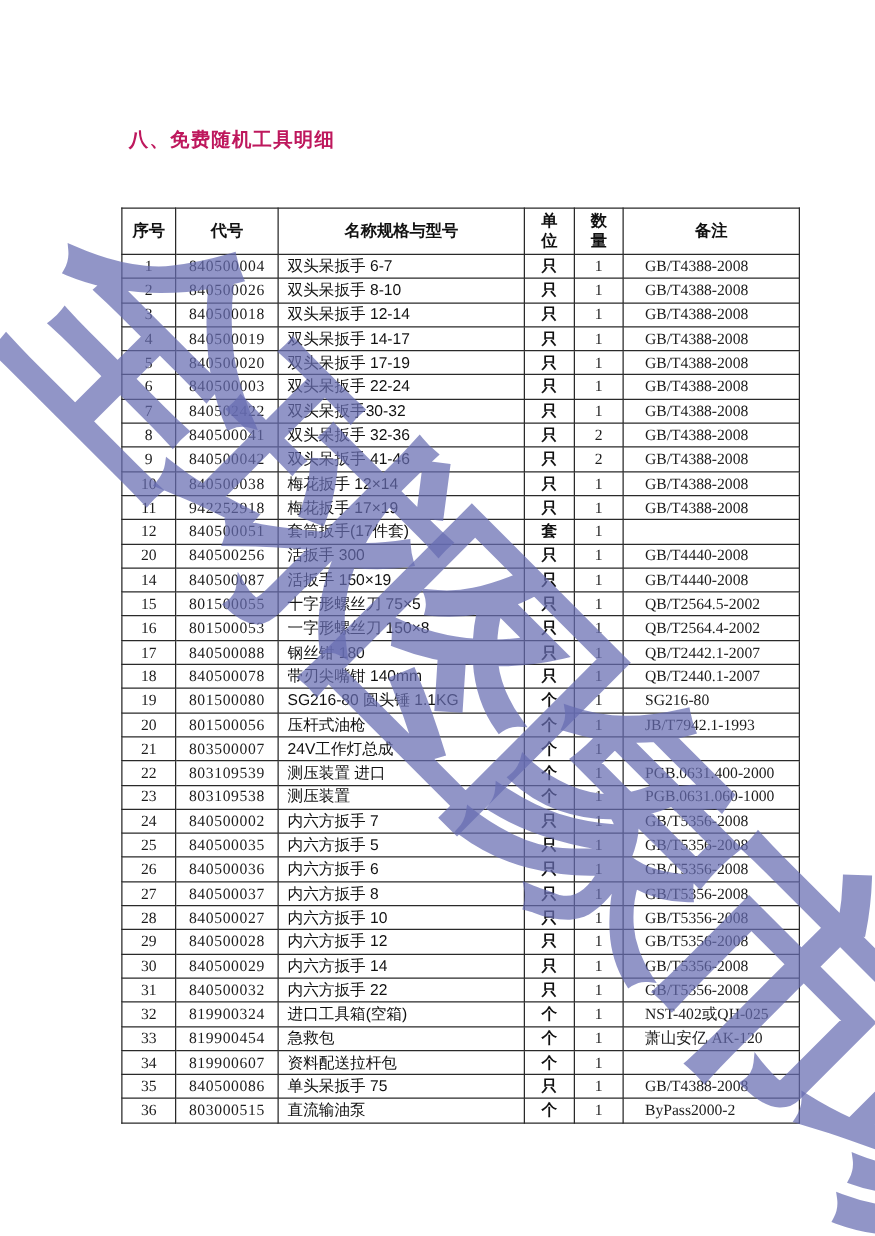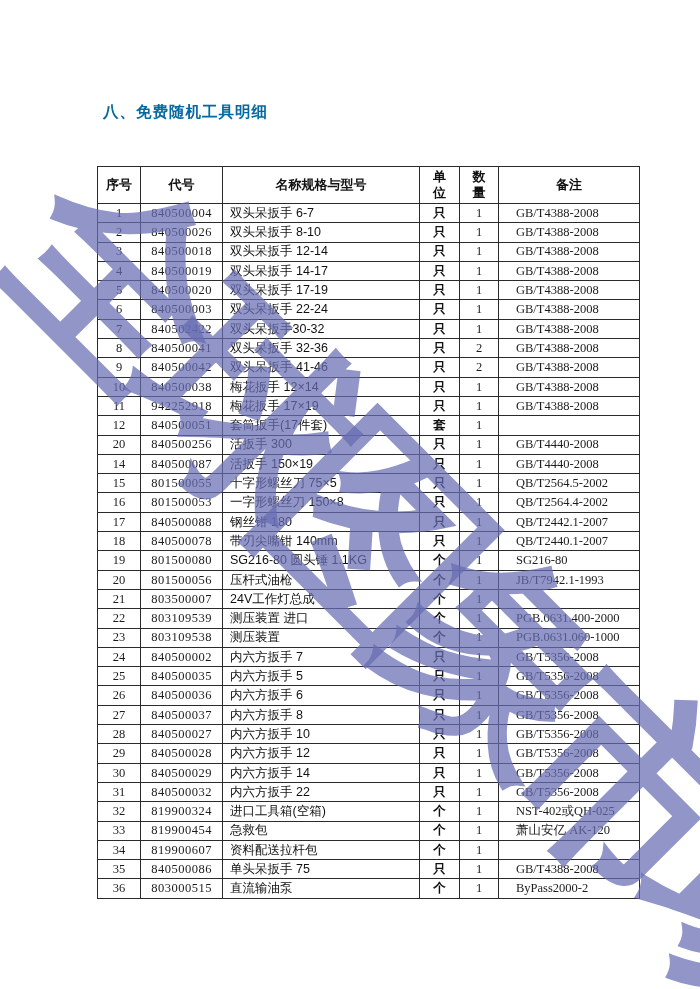--- a/index.html
+++ b/index.html
@@ -11,21 +11,21 @@
     font-family:"Liberation Serif","DejaVu Serif",serif;
     color:#1c1c1c;
   }
   .doc-title{
     position:absolute;
     left:103px;top:102px;
     font-size:15.5px;
     font-weight:600;
     letter-spacing:1px;
     font-family:Liberation Serif, serif;
-    color:#0369a1;
+    color:#be185d;
   }
   table.tool-table{
     position:absolute;
     left:97px;top:166px;
     width:542px;
     border-collapse:collapse;
     table-layout:fixed;
   }
   .tool-table th,.tool-table td{
     border:1px solid #2a2a2a;

